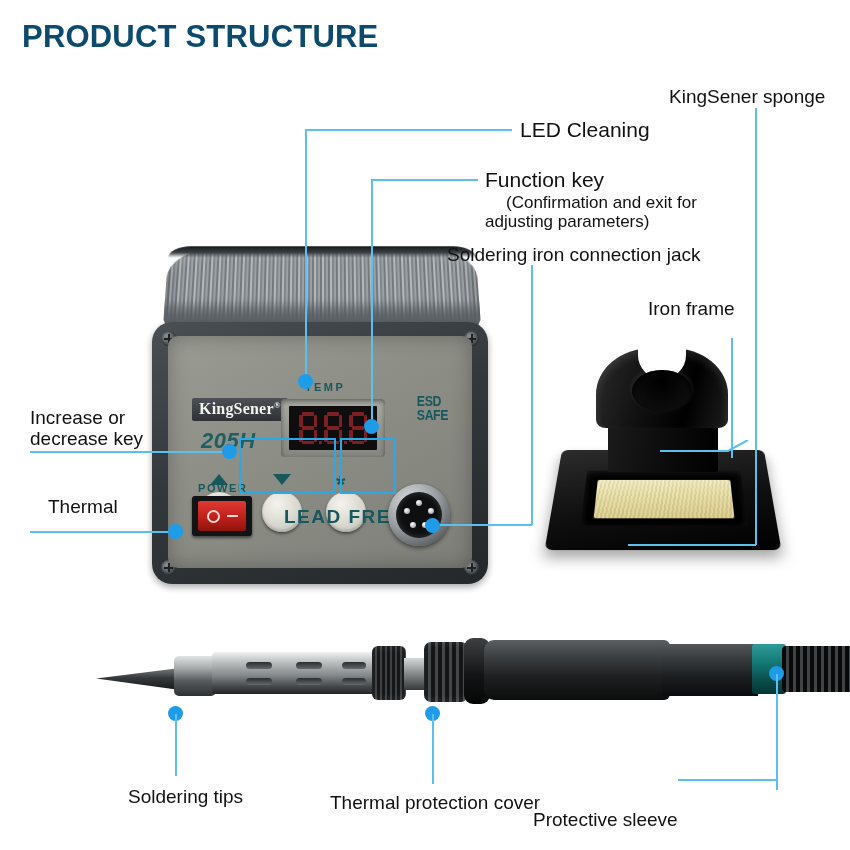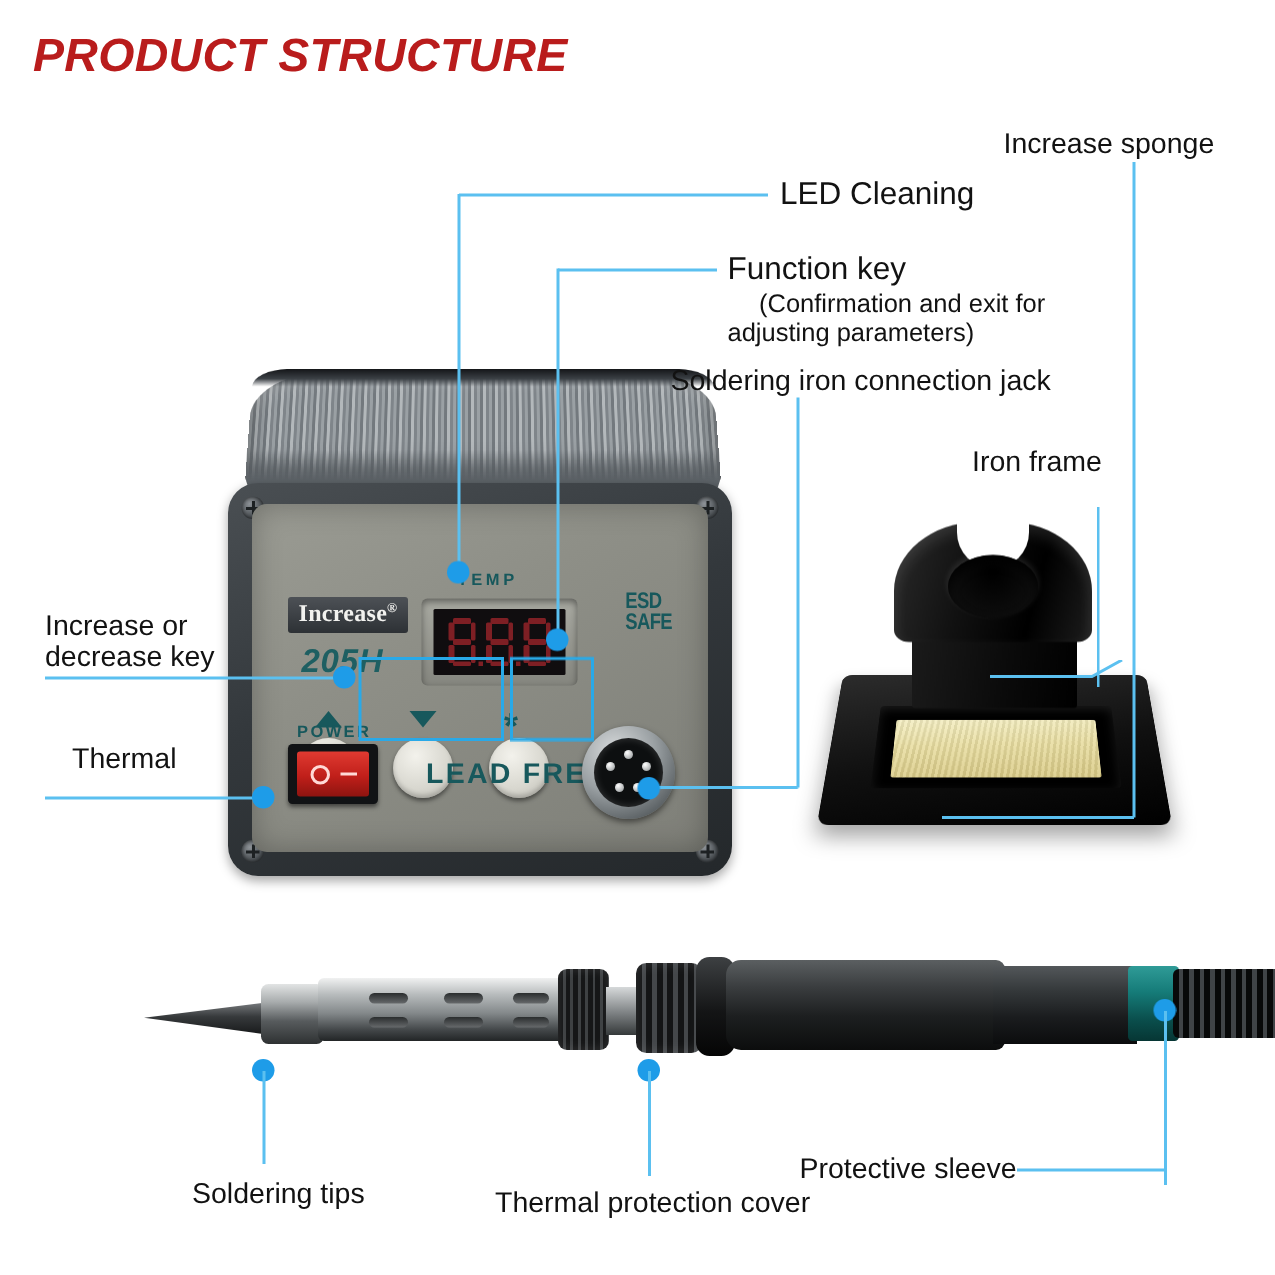--- a/index.html
+++ b/index.html
@@ -1,22 +1,22 @@
 <!DOCTYPE html>
 <html><head>
 <meta charset="utf-8">
 <style>
   html,body{margin:0;padding:0;background:#ffffff;}
   body{width:850px;height:850px;position:relative;overflow:hidden;
        font-family:"Liberation Sans",sans-serif;color:#1a1a1a;}
 
   
   #title{position:absolute;left:22px;top:18px;width:480px;
-         font-size:31px;line-height:37px;font-weight:700;font-style:italic;
-         letter-spacing:.2px;color:#b91c1c;}
+         font-size:31px;line-height:37px;font-weight:700;
+         letter-spacing:.2px;color:#0c4a6e;}
   #title .ln{display:block;white-space:pre;}
 
   
   .cl-h,.cl-v{position:absolute;background:#5bc0f0;}
   .cl-h{height:2px;}
   .cl-v{width:2px;}
   .dot{position:absolute;width:15px;height:15px;border-radius:50%;
        background:#1e9ce8;}
   .hl-box{position:absolute;border:2px solid #29a9e8;box-sizing:border-box;}
   .lbl{position:absolute;font-size:19px;line-height:23px;color:#121212;
@@ -214,21 +214,21 @@
   <div id="hs-shade"></div>
 
   <div id="bezel">
     <div class="screw" style="left:9px;top:9px;"></div>
     <div class="screw" style="right:9px;top:9px;"></div>
     <div class="screw" style="left:9px;bottom:9px;"></div>
     <div class="screw" style="right:9px;bottom:9px;"></div>
 
     <div id="face">
 
-      <div id="brand"><span>Increase</span><sup>®</sup></div>
+      <div id="brand"><span>KingSener</span><sup>®</sup></div>
 
       <div id="model">205H</div>
 
       <div id="tempLbl">TEMP</div>
 
       <div id="ledwell">
         <div id="ledscr">
           <div class="dig">
             <i class="sg h a"></i>
               <i class="sg v f"></i>
@@ -370,20 +370,20 @@
 
 <div class="dot" style="left:769px;top:666px;"></div>
 <div class="cl-v" style="left:776px;top:674px;height:116px;"></div>
 <div class="cl-h" style="left:678px;top:779px;width:100px;"></div>
 
 <div class="lbl" style="left:520px;top:118px;font-size:21px;">LED Cleaning</div>
 <div class="lbl" style="left:485px;top:168px;font-size:21px;">Function key</div>
 <div class="lbl sm" style="left:485px;top:192px;margin-left:21px;">(Confirmation and exit for</div>
 <div class="lbl sm" style="left:485px;top:211px;">adjusting parameters)</div>
 <div class="lbl" style="left:447px;top:243px;">Soldering iron connection jack</div>
-<div class="lbl" style="left:669px;top:85px;">Increase sponge</div>
+<div class="lbl" style="left:669px;top:85px;">KingSener sponge</div>
 <div class="lbl" style="left:648px;top:297px;">Iron frame</div>
 <div class="lbl" style="left:30px;top:406px;">Increase or</div>
 <div class="lbl" style="left:30px;top:427px;">decrease key</div>
 <div class="lbl" style="left:48px;top:495px;">Thermal</div>
 <div class="lbl" style="left:128px;top:785px;">Soldering tips</div>
 <div class="lbl" style="left:330px;top:791px;">Thermal protection cover</div>
-<div class="lbl" style="left:533px;top:768px;text-align:right;">Protective sleeve</div>
+<div class="lbl" style="left:533px;top:808px;text-align:right;">Protective sleeve</div>
 
 </body></html>

